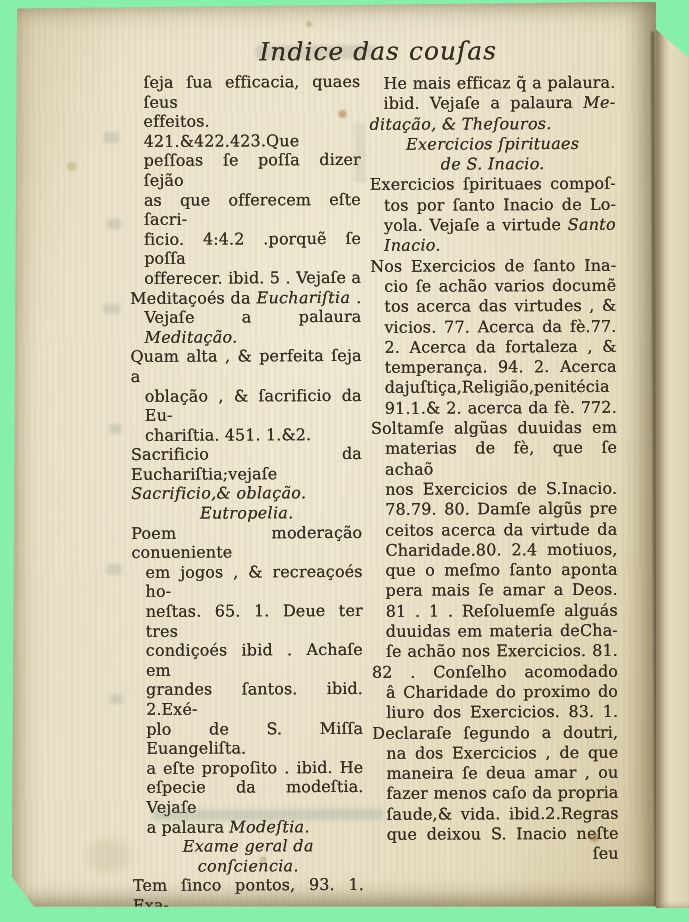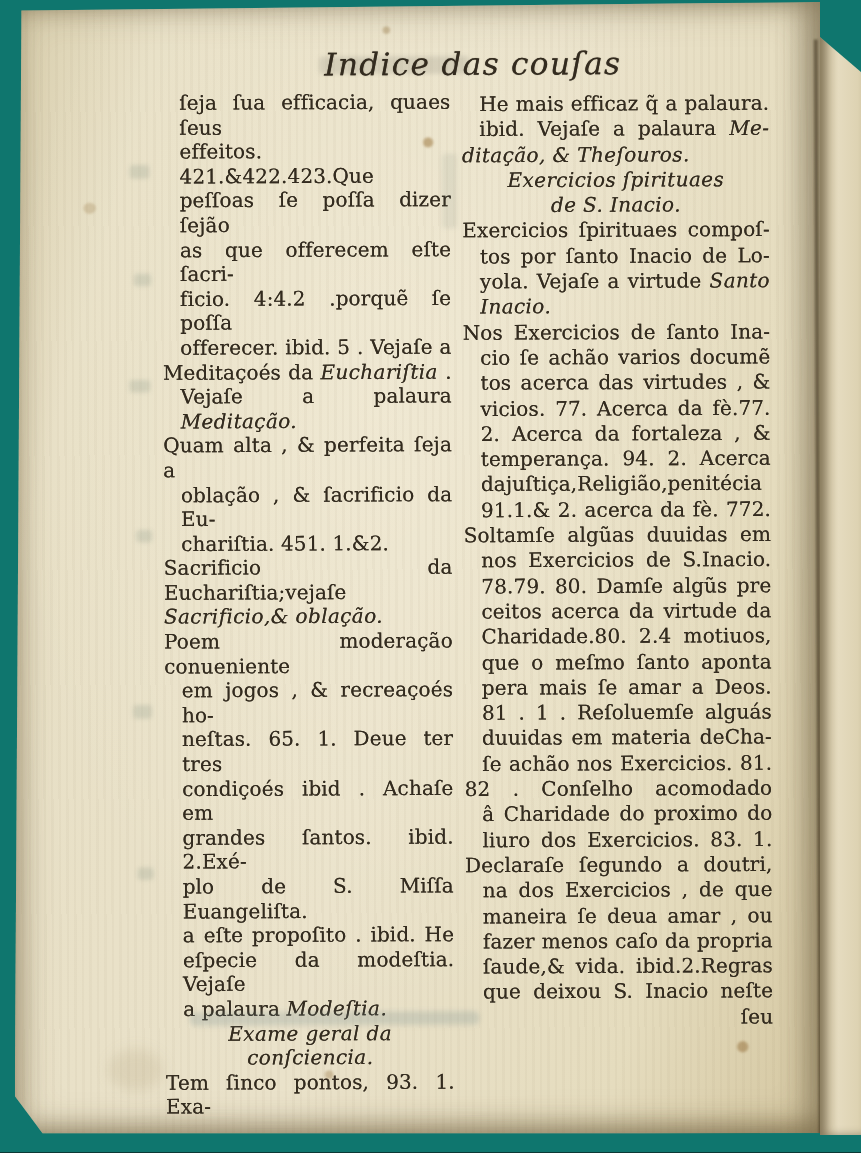--- a/index.html
+++ b/index.html
@@ -1,16 +1,16 @@
 <!DOCTYPE html>
 <html style="--ink: #332b1f;"><head>
 <meta charset="utf-8">
 <style>
   html,body{margin:0;padding:0;background:#0d0c0a;}
-  .scan{position:relative;width:689px;height:922px;background:#0f766e;overflow:hidden;
+  .scan{position:relative;width:689px;height:922px;background:#86efac;overflow:hidden;
         font-family:"DejaVu Serif","Liberation Serif",serif;}
   .paper{position:absolute;left:10px;top:3px;width:648px;height:905px;
         transform:rotate(-0.25deg);
         background:linear-gradient(105deg,#d9cfae 0%,#e8e0c6 14%,#eae2ca 50%,#e5dcbe 80%,#d6c9a4 97%);
         clip-path:polygon(1.4% 0.45%,100% 0,99.7% 100%,3.4% 99.7%,0 96.4%);
         box-shadow:inset 0 0 34px rgba(95,75,40,.28),inset -16px 0 20px rgba(70,55,30,.35),
                    inset 10px 0 16px rgba(110,90,55,.22),inset 0 -12px 16px rgba(110,90,55,.22);}
   .paper::before{content:"";position:absolute;inset:0;pointer-events:none;
         background:repeating-linear-gradient(90deg,rgba(120,100,70,.045) 0 2px,transparent 2px 6px),
                    radial-gradient(ellipse at 45% 35%,rgba(255,250,235,.28),transparent 60%);}
@@ -64,20 +64,21 @@
         <div class="line ind just"><span>as que offerecem eſte ſacri-</span></div>
         <div class="line ind just"><span>ficio. 4:4.2 .porquẽ ſe poſſa</span></div>
         <div class="line ind just"><span>offerecer. ibid. 5 . Vejaſe a</span></div>
         <div class="line just"><span>Meditaçoés da </span><em>Euchariſtia</em><span> .</span></div>
         <div class="line ind just"><span>Vejaſe a palaura </span><em>Meditação.</em></div>
         <div class="line just"><span>Quam alta , &amp; perfeita ſeja a</span></div>
         <div class="line ind just"><span>oblação , &amp; ſacrificio da Eu-</span></div>
         <div class="line ind"><span>chariſtia. 451. 1.&amp;2.</span></div>
         <div class="line just"><span>Sacrificio da Euchariſtia;vejaſe</span></div>
         <div class="line"><em>Sacrificio,&amp; oblação.</em></div>
+        <div class="line head"><em>Eutropelia.</em></div>
         <div class="line just"><span>Poem moderação conueniente</span></div>
         <div class="line ind just"><span>em jogos , &amp; recreaçoés ho-</span></div>
         <div class="line ind just"><span>neſtas. 65. 1. Deue ter tres</span></div>
         <div class="line ind just"><span>condiçoés ibid . Achaſe em</span></div>
         <div class="line ind just"><span>grandes ſantos. ibid. 2.Exé-</span></div>
         <div class="line ind just"><span>plo de S. Miſſa Euangeliſta.</span></div>
         <div class="line ind just"><span>a eſte propoſito . ibid. He</span></div>
         <div class="line ind just"><span>eſpecie da modeſtia. Vejaſe</span></div>
         <div class="line ind"><span>a palaura </span><em>Modeſtia.</em></div>
         <div class="line head"><em>Exame geral da conſciencia.</em></div>
@@ -95,20 +96,21 @@
         <div class="line ind"><em>Inacio.</em></div>
         <div class="line just"><span>Nos Exercicios de ſanto Ina-</span></div>
         <div class="line ind just"><span>cio ſe achão varios documẽ</span></div>
         <div class="line ind just"><span>tos acerca das virtudes , &amp;</span></div>
         <div class="line ind just"><span>vicios. 77. Acerca da fè.77.</span></div>
         <div class="line ind just"><span>2. Acerca da fortaleza , &amp;</span></div>
         <div class="line ind just"><span>temperança. 94. 2. Acerca</span></div>
         <div class="line ind just"><span>dajuſtiça,Religião,penitécia</span></div>
         <div class="line ind just"><span>91.1.&amp; 2. acerca da fè. 772.</span></div>
         <div class="line just"><span>Soltamſe algũas duuidas em</span></div>
+        <div class="line ind just"><span>materias de fè, que ſe achaõ</span></div>
         <div class="line ind just"><span>nos Exercicios de S.Inacio.</span></div>
         <div class="line ind just"><span>78.79. 80. Damſe algũs pre</span></div>
         <div class="line ind just"><span>ceitos acerca da virtude da</span></div>
         <div class="line ind just"><span>Charidade.80. 2.4 motiuos,</span></div>
         <div class="line ind just"><span>que o meſmo ſanto aponta</span></div>
         <div class="line ind just"><span>pera mais ſe amar a Deos.</span></div>
         <div class="line ind just"><span>81 . 1 . Reſoluemſe alguás</span></div>
         <div class="line ind just"><span>duuidas em materia deCha-</span></div>
         <div class="line ind just"><span>ſe achão nos Exercicios. 81.</span></div>
         <div class="line just"><span>82 . Conſelho acomodado</span></div>

